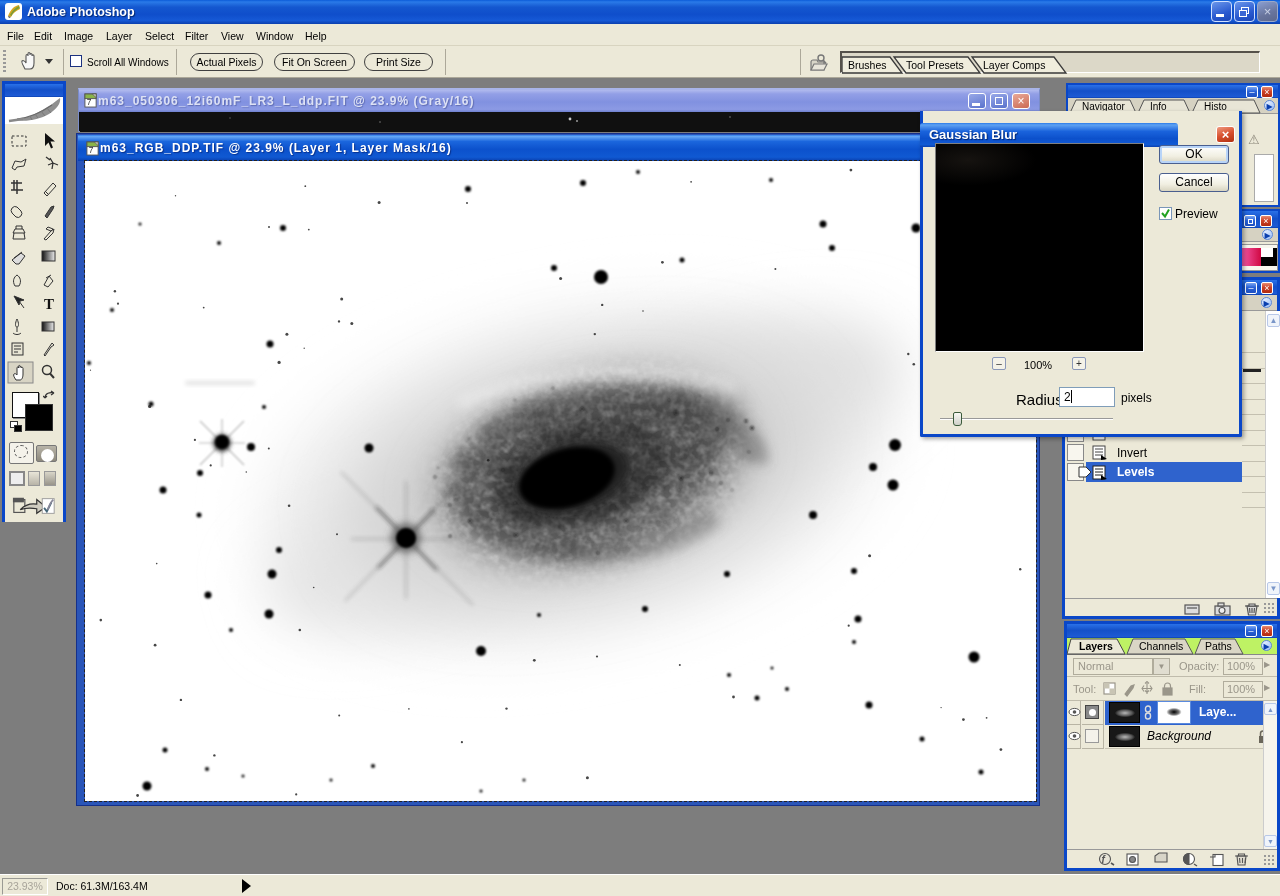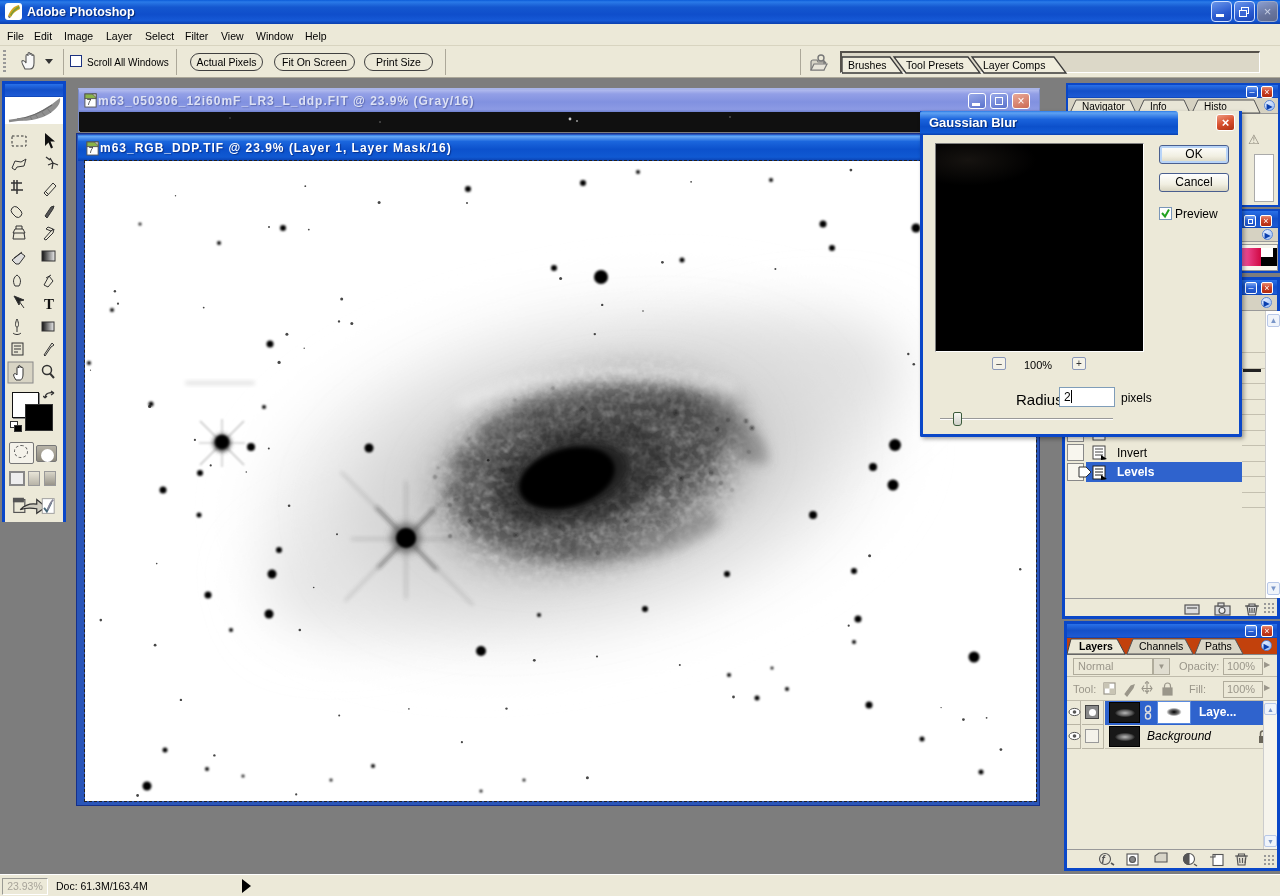--- a/index.html
+++ b/index.html
@@ -31,21 +31,21 @@
 
 #docback{left:78px;top:88px;width:962px;height:44px;background:#0e0e0e;border:1px solid #7a8cc8;border-top:2px solid #a8b4e8;}
 #dbtitle{position:absolute;left:0;top:0;width:960px;height:22px;background:linear-gradient(180deg,#b0baee 0%,#929fe6 18%,#8191e0 55%,#8c9ae4 88%,#6e80ce 100%);}
 .dticon{position:absolute;left:5px;top:3px;width:14px;height:15px;}
 .dtitle-txt{position:absolute;left:19px;top:4px;font-size:12px;letter-spacing:1px;font-weight:bold;color:#fff;text-shadow:1px 1px 1px rgba(0,20,90,.55);white-space:nowrap;}
 #docfront{left:76px;top:133px;width:964px;height:673px;background:#2a55b8;border:1px solid #15308a;}
 #dftitle{position:absolute;left:1px;top:1px;width:960px;height:26px;background:linear-gradient(180deg,#2e7dea 0%,#65a7f5 6%,#1b66dd 25%,#0c51cc 55%,#1059d2 85%,#0a3fae 100%);}
 #canvas{position:absolute;left:8px;top:27px;width:951px;height:640px;background:#fff;outline:1px dashed #222;}
 
 #dlg{left:920px;top:111px;width:322px;height:326px;background:#ece9d8;border:3px solid #0a47c8;border-top:none;border-radius:0 0 2px 2px;box-shadow:2px 2px 4px rgba(0,0,0,.35);}
-#dlgtitle{position:absolute;left:-3px;top:0;width:258px;height:24px;border-radius:3px 3px 0 0;background:linear-gradient(180deg,#2a7ae8 0%,#5fa2f2 8%,#1a63dc 35%,#0c50cb 65%,#115ad4 90%,#0a3fae 100%);}
+#dlgtitle{position:absolute;left:-3px;top:12px;width:258px;height:24px;border-radius:3px 3px 0 0;background:linear-gradient(180deg,#2a7ae8 0%,#5fa2f2 8%,#1a63dc 35%,#0c50cb 65%,#115ad4 90%,#0a3fae 100%);}
 .win-inner-btn{position:absolute;border:1px solid #fff;border-radius:3px;}
 .dlgbtn{position:absolute;left:1157px;width:70px;height:19px;background:linear-gradient(180deg,#fff,#f1efe2 60%,#d8d4c0);border:1px solid #4a5f8f;border-radius:3px;font-size:12px;text-align:center;line-height:17px;color:#000;}
 .minibtn{position:absolute;width:14px;height:13px;background:#f4f2e8;border:1px solid #8a98b8;border-radius:2px;font-size:10px;line-height:11px;text-align:center;color:#333;}
 svg{display:block;}
 </style></head>
 <body>
 
 <div class="abs" id="titlebar">
  <svg class="abs" style="left:5px;top:3px" width="18" height="18" viewBox="0 0 18 18">
       <rect x="0" y="0" width="17" height="17" rx="3" fill="#fff"></rect>
@@ -692,21 +692,21 @@
         </g>
       </svg>
    <div style="position:absolute;right:2px;bottom:2px;width:12px;height:12px;background-image:radial-gradient(circle at 2px 2px,#999 1px,transparent 1.2px);background-size:4px 4px;"></div>
  </div>
 </div>
 
 <div class="pal" id="layers" style="left:1064px;top:621px;width:216px;height:250px;border-width:3px;">
  <div class="ptitle" style="height:14px"></div>
  <div class="pbtn blub" style="left:178px;top:1px;">–</div>
     <div class="pbtn redx" style="left:194px;top:1px;">×</div>
- <div style="position:absolute;left:0;top:14px;width:210px;height:17px;background:#c2410c;border-bottom:1px solid #888;">
+ <div style="position:absolute;left:0;top:14px;width:210px;height:17px;background:#bef264;border-bottom:1px solid #888;">
   <svg width="210" height="17" viewBox="0 0 210 17">
         <path d="M0 16 L4 1 L50 1 L58 16 Z" fill="#ece9d8" stroke="#444"></path>
         <path d="M60 16 L66 1 L118 1 L126 16 Z" fill="#dad6c6" stroke="#555"></path>
         <path d="M128 16 L134 1 L168 1 L176 16 Z" fill="#dad6c6" stroke="#555"></path>
         <text x="12" y="12" font-size="10.5" font-weight="bold">Layers</text>
         <text x="72" y="12" font-size="10.5">Channels</text>
         <text x="138" y="12" font-size="10.5">Paths</text>
       </svg>
   <div class="circarr" style="left:194px;top:2px;">▶</div>
  </div>

